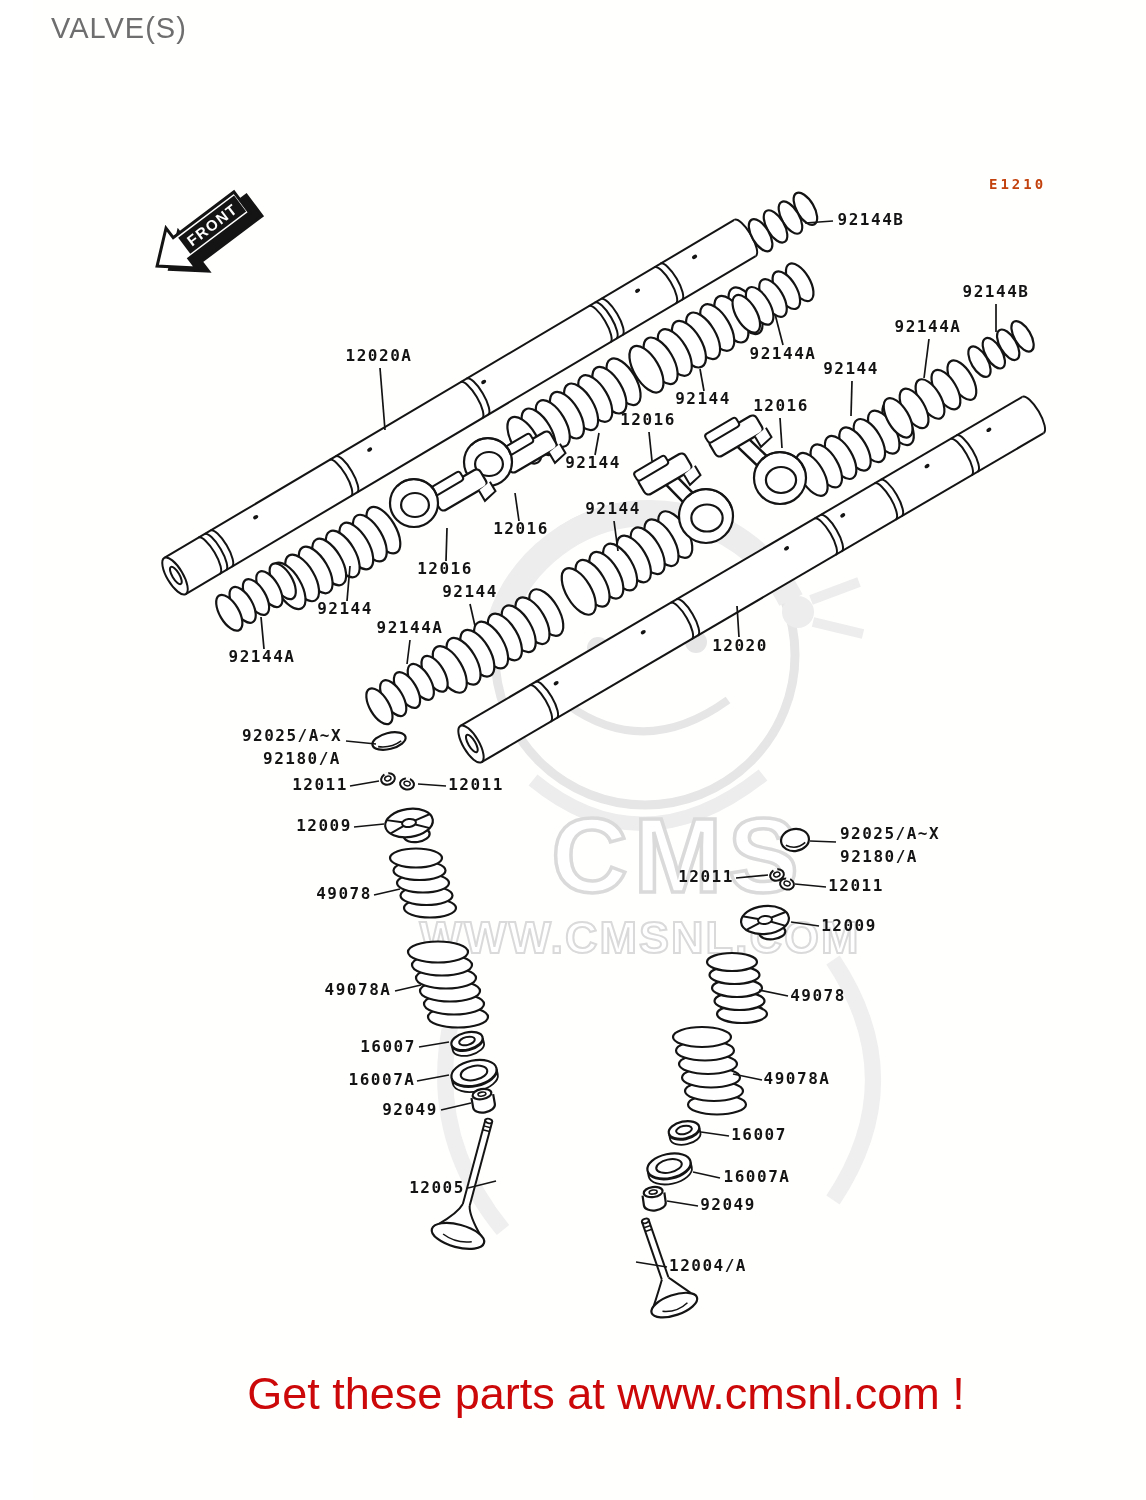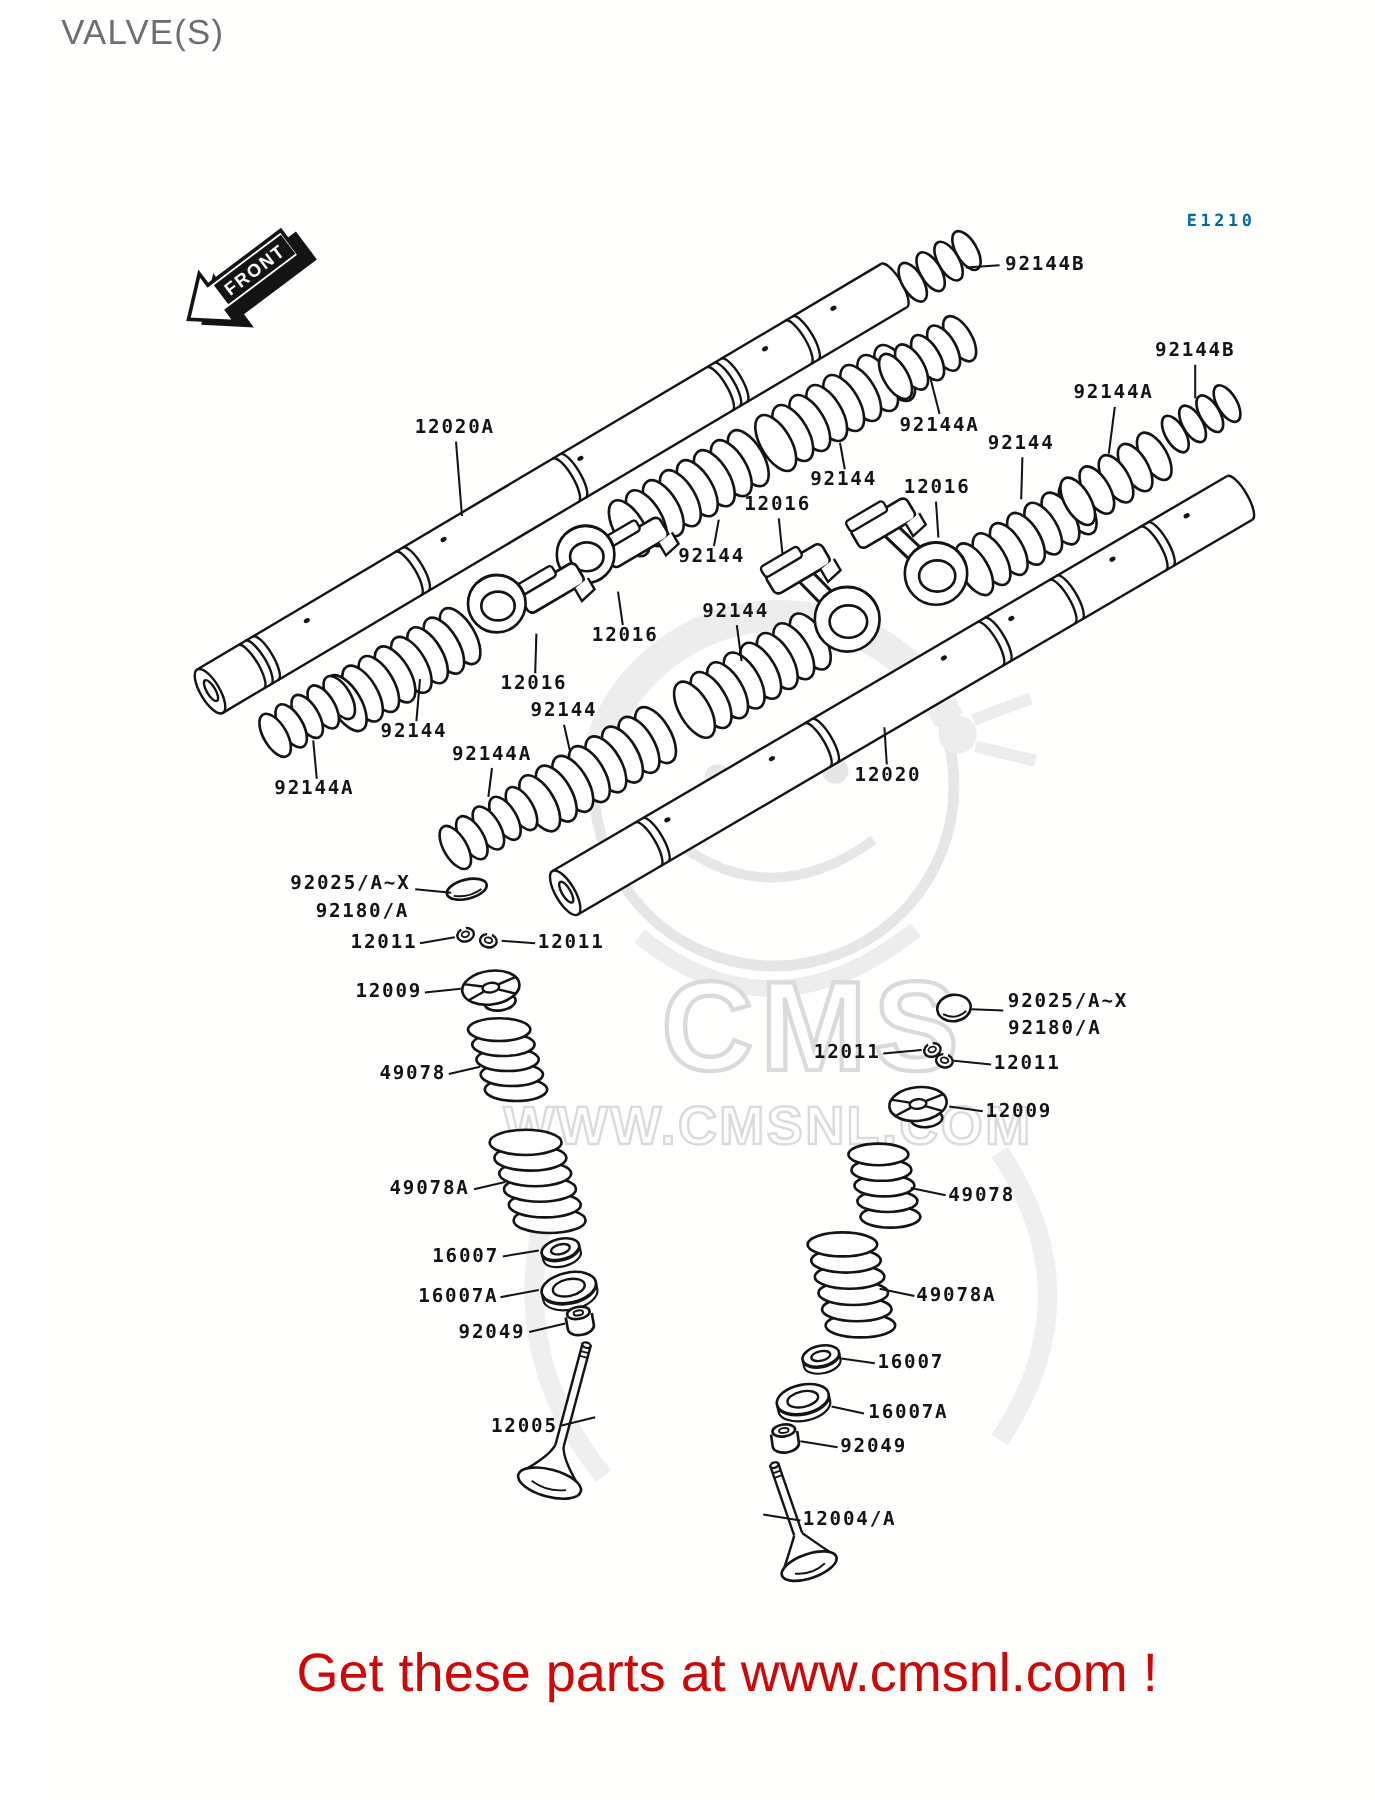--- a/index.html
+++ b/index.html
@@ -1,20 +1,20 @@
 <!DOCTYPE html>
 <html><head>
 <meta charset="utf-8">
 <style>
   html,body{margin:0;padding:0;background:#ffffff;}
   .page{position:relative;width:1146px;height:1500px;background:#fffffe;overflow:hidden;
         font-family:"Liberation Sans",sans-serif;margin-left:33px;}
   .title{position:absolute;left:18px;top:12px;font-size:29px;letter-spacing:1px;color:#6e6e6e;}
   .code{position:absolute;left:956px;top:176px;font-family:"DejaVu Sans Mono",monospace;
-        font-weight:bold;font-size:14px;letter-spacing:3px;color:#0369a1;}
+        font-weight:bold;font-size:14px;letter-spacing:3px;color:#c2410c;}
   .footer{position:absolute;left:0;top:1368px;width:100%;text-align:center;
           font-size:45px;color:#cc0808;}
   svg{position:absolute;left:0;top:0;}
   text.plabel{font-family:"DejaVu Sans Mono",monospace;font-weight:700;font-size:16px;
               letter-spacing:1.5px;fill:#141414;}
   text.wmbig{font-family:"Liberation Sans",sans-serif;font-weight:bold;}
 </style>
 </head>
 <body>
 

